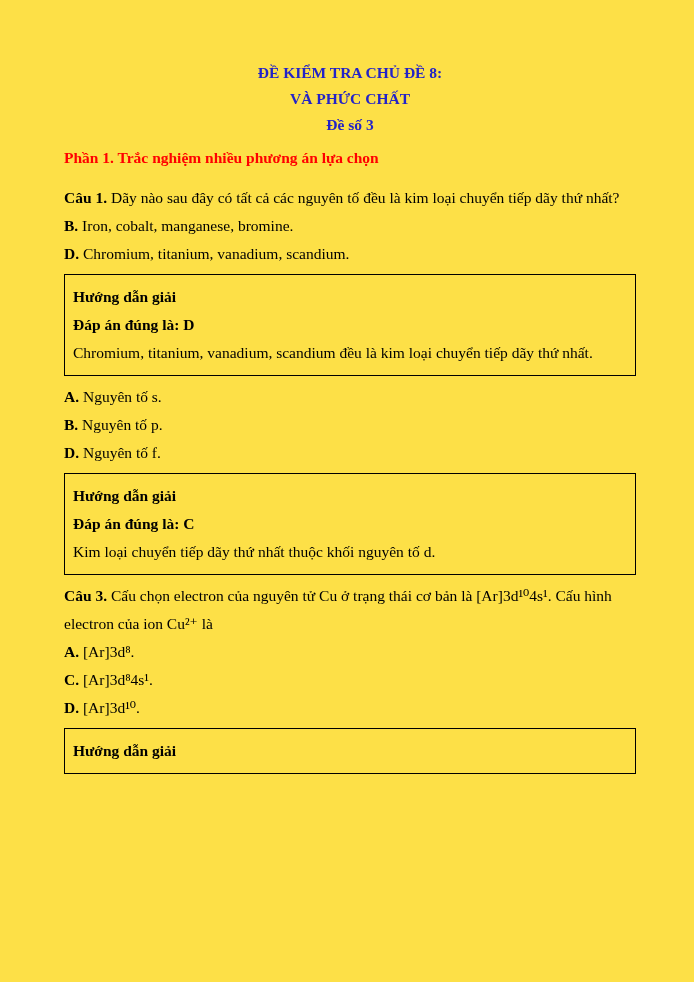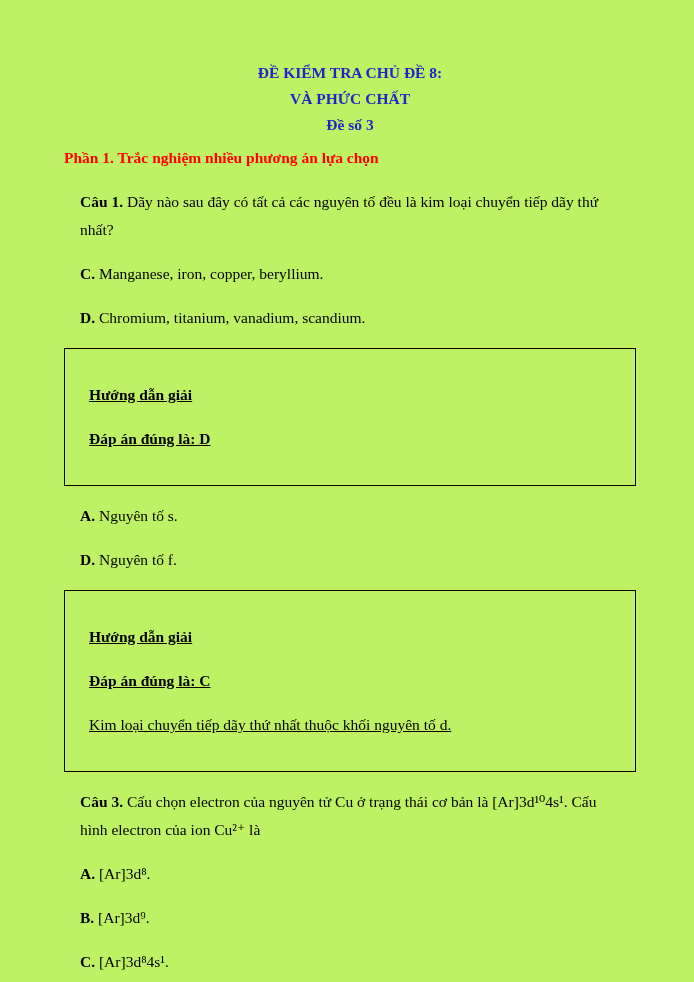--- a/index.html
+++ b/index.html
@@ -5,21 +5,21 @@
   html, body {
     margin: 0;
     padding: 0;
     background: #ffffff;
   }
   .page {
     position: relative;
     width: 694px;
     height: 982px;
     box-sizing: border-box;
-    background: #bef264;
+    background: #fde047;
     padding: 60px 58px 0 64px;
     font-family: "Liberation Serif", "DejaVu Serif", serif;
     font-size: 15.5px;
     color: var(--color-text, #000000);
     overflow: hidden;
   }
   .title-block {
     text-align: center;
     margin-bottom: 6px;
   }
@@ -29,68 +29,68 @@
     font-weight: bold;
     color: var(--color-title, #2323c8);
   }
   .section-heading {
     margin: 6px 0 12px 0;
     line-height: 28px;
     font-weight: bold;
     color: var(--color-sectionHeading, #ff0000);
   }
   .para {
-    margin: 16px;
+    margin: 0;
     line-height: 28px;
   }
   .b { font-weight: bold; }
   .solution-box {
     border: 1px solid var(--color-border, #000000);
     margin: 6px 0 7px 0;
-    padding: 16px 8px;
-    text-decoration: underline;
+    padding: 8px 8px;
   }
 </style>
 </head>
 <body>
 
 <div class="page">
 
   <header class="title-block">
     <p class="title-line">ĐỀ KIỂM TRA CHỦ ĐỀ 8:</p>
     <p class="title-line">VÀ PHỨC CHẤT</p>
     <p class="title-line">Đề số 3</p>
   </header>
 
   <p class="section-heading">Phần 1. Trắc nghiệm nhiều phương án lựa chọn</p>
 
   <section>
     <p class="para"><span class="b">Câu 1.</span><span> Dãy nào sau đây có tất cả các nguyên tố đều là kim loại chuyển tiếp dãy thứ nhất?</span></p>
-    <p class="para"><span class="b">C.</span><span> Manganese, iron, copper, beryllium.</span></p>
+    <p class="para"><span class="b">B.</span><span> Iron, cobalt, manganese, bromine.</span></p>
     <p class="para"><span class="b">D.</span><span> Chromium, titanium, vanadium, scandium.</span></p>
     <div class="solution-box">
       <p class="para b">Hướng dẫn giải</p>
       <p class="para b">Đáp án đúng là: D</p>
+      <p class="para">Chromium, titanium, vanadium, scandium đều là kim loại chuyển tiếp dãy thứ nhất.</p>
     </div>
   </section>
 
   <section>
     <p class="para"><span class="b">A.</span><span> Nguyên tố s.</span></p>
+    <p class="para"><span class="b">B.</span><span> Nguyên tố p.</span></p>
     <p class="para"><span class="b">D.</span><span> Nguyên tố f.</span></p>
     <div class="solution-box">
       <p class="para b">Hướng dẫn giải</p>
       <p class="para b">Đáp án đúng là: C</p>
       <p class="para">Kim loại chuyển tiếp dãy thứ nhất thuộc khối nguyên tố d.</p>
     </div>
   </section>
 
   <section>
     <p class="para"><span class="b">Câu 3.</span><span> Cấu chọn electron của nguyên tử Cu ở trạng thái cơ bản là [Ar]3d¹⁰4s¹. Cấu hình electron của ion Cu²⁺ là</span></p>
     <p class="para"><span class="b">A.</span><span> [Ar]3d⁸.</span></p>
-    <p class="para"><span class="b">B.</span><span> [Ar]3d⁹.</span></p>
     <p class="para"><span class="b">C.</span><span> [Ar]3d⁸4s¹.</span></p>
     <p class="para"><span class="b">D.</span><span> [Ar]3d¹⁰.</span></p>
     <div class="solution-box">
       <p class="para b">Hướng dẫn giải</p>
     </div>
   </section>
 
 </div>
 
 </body></html>

